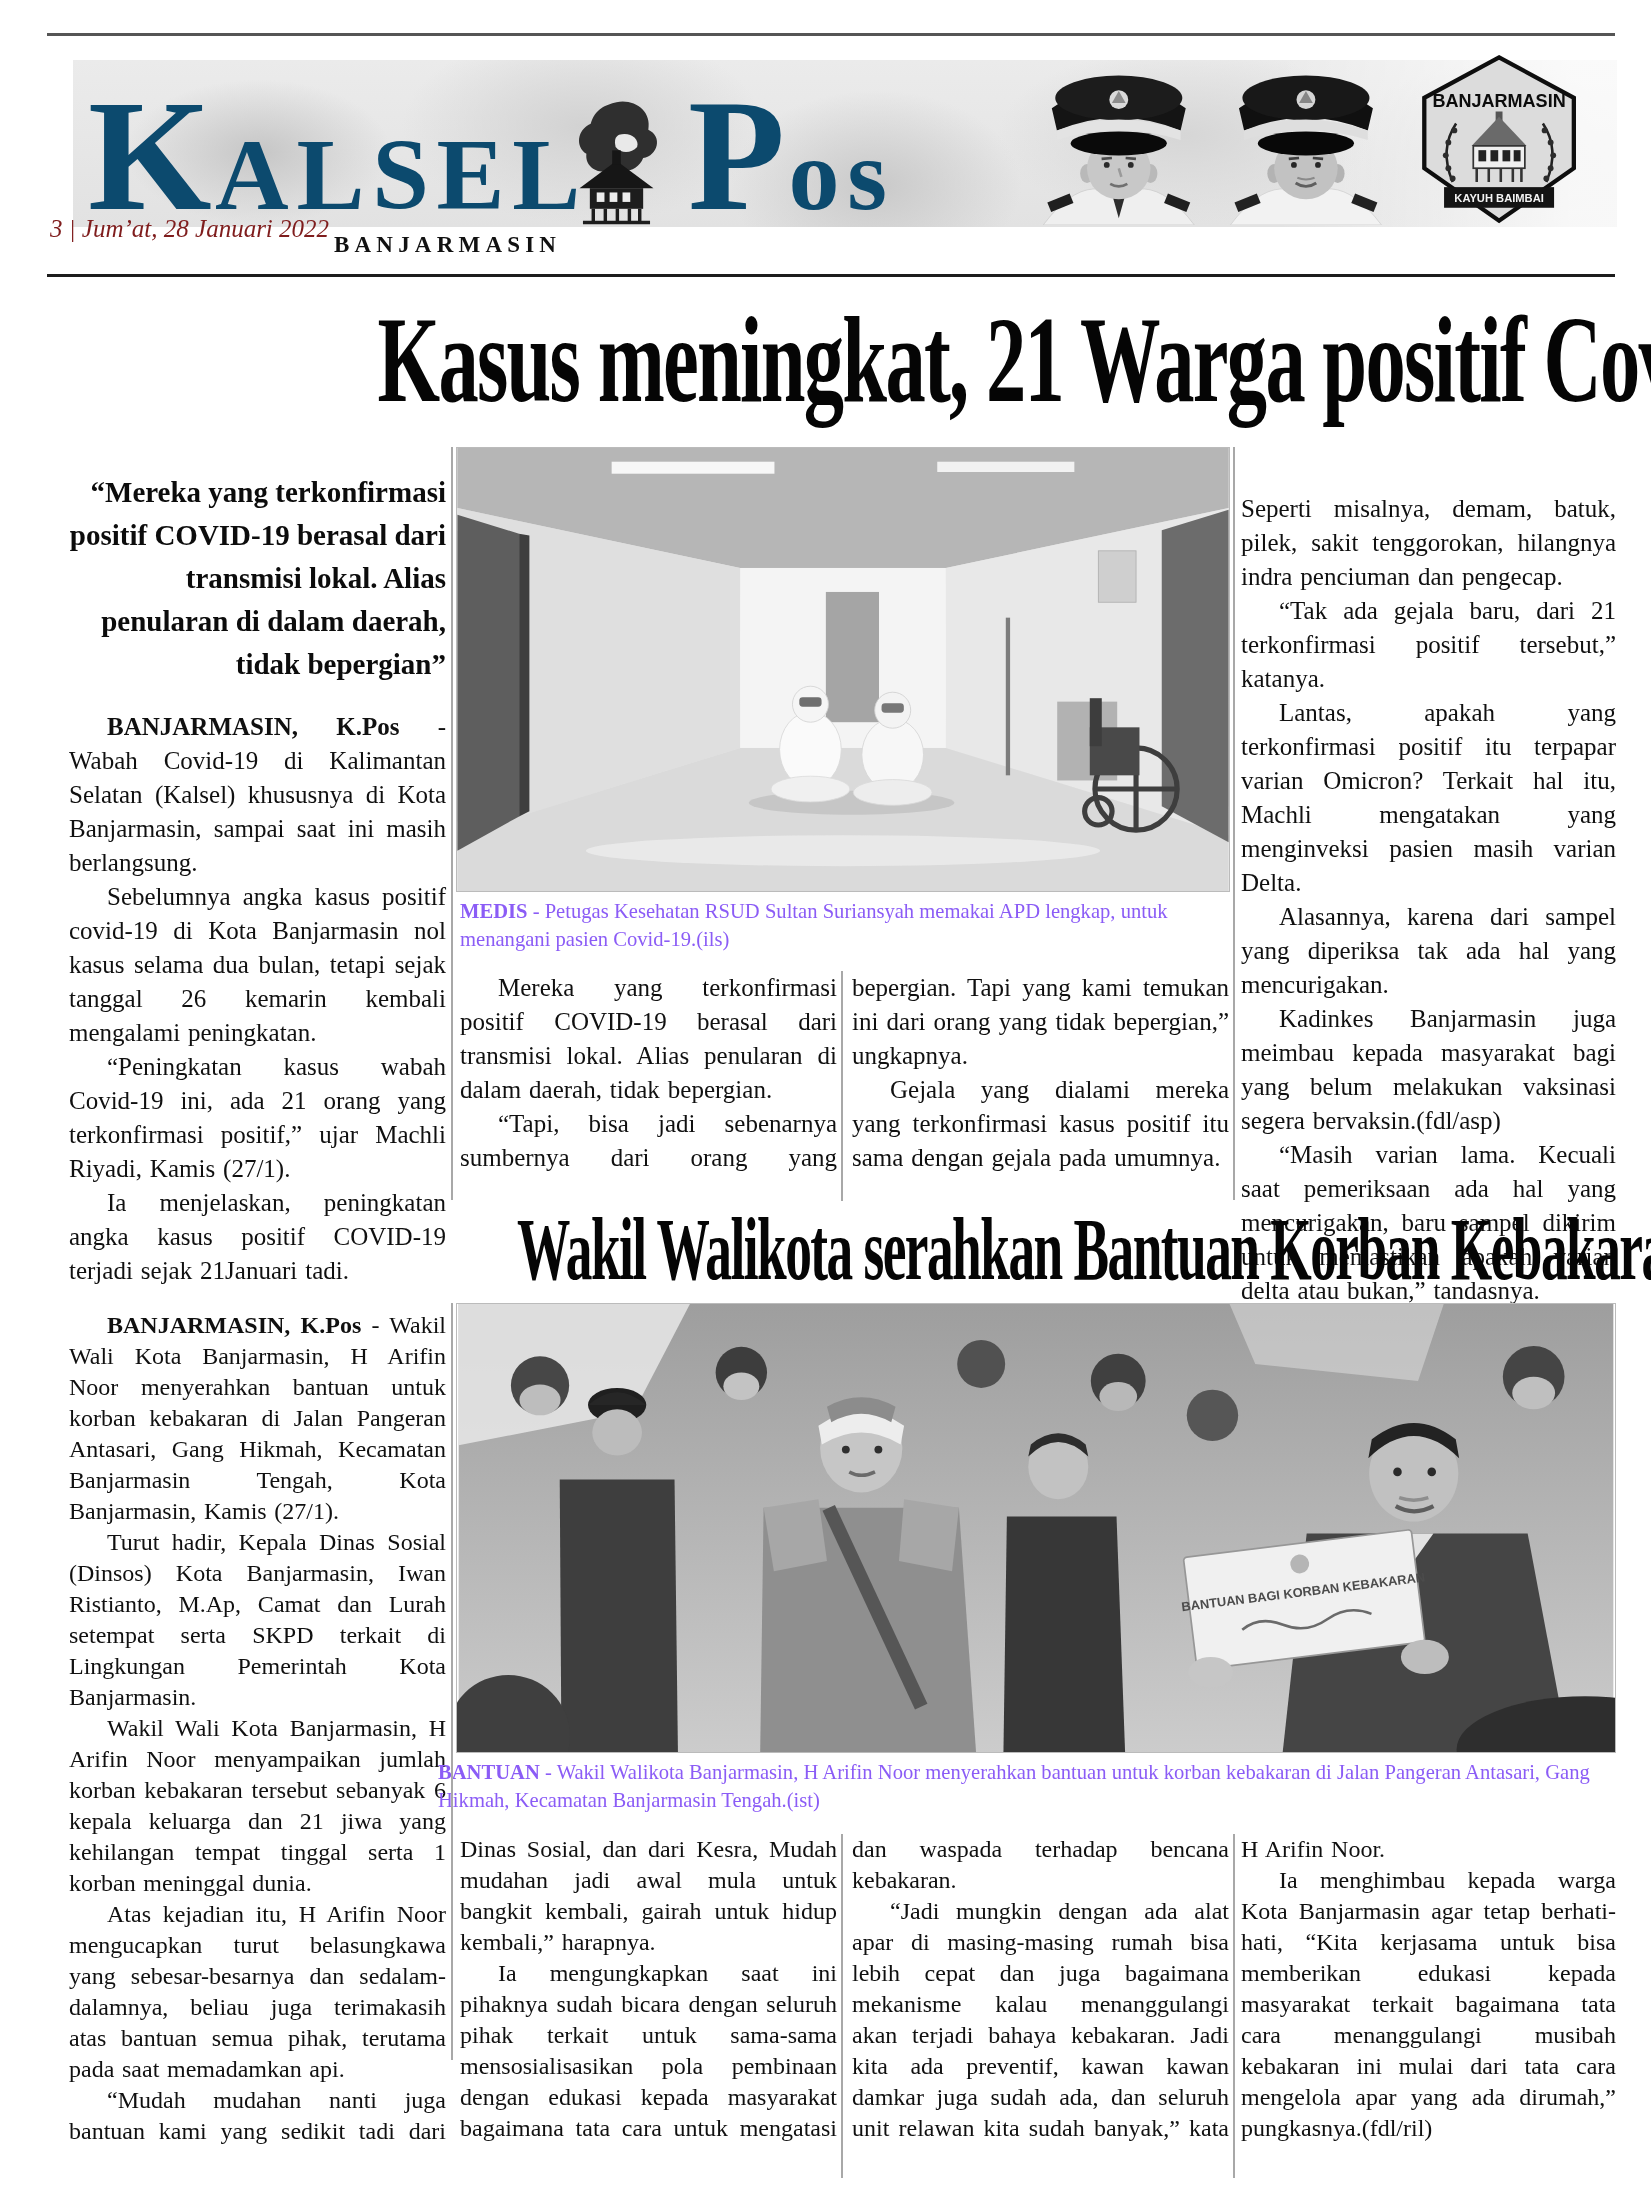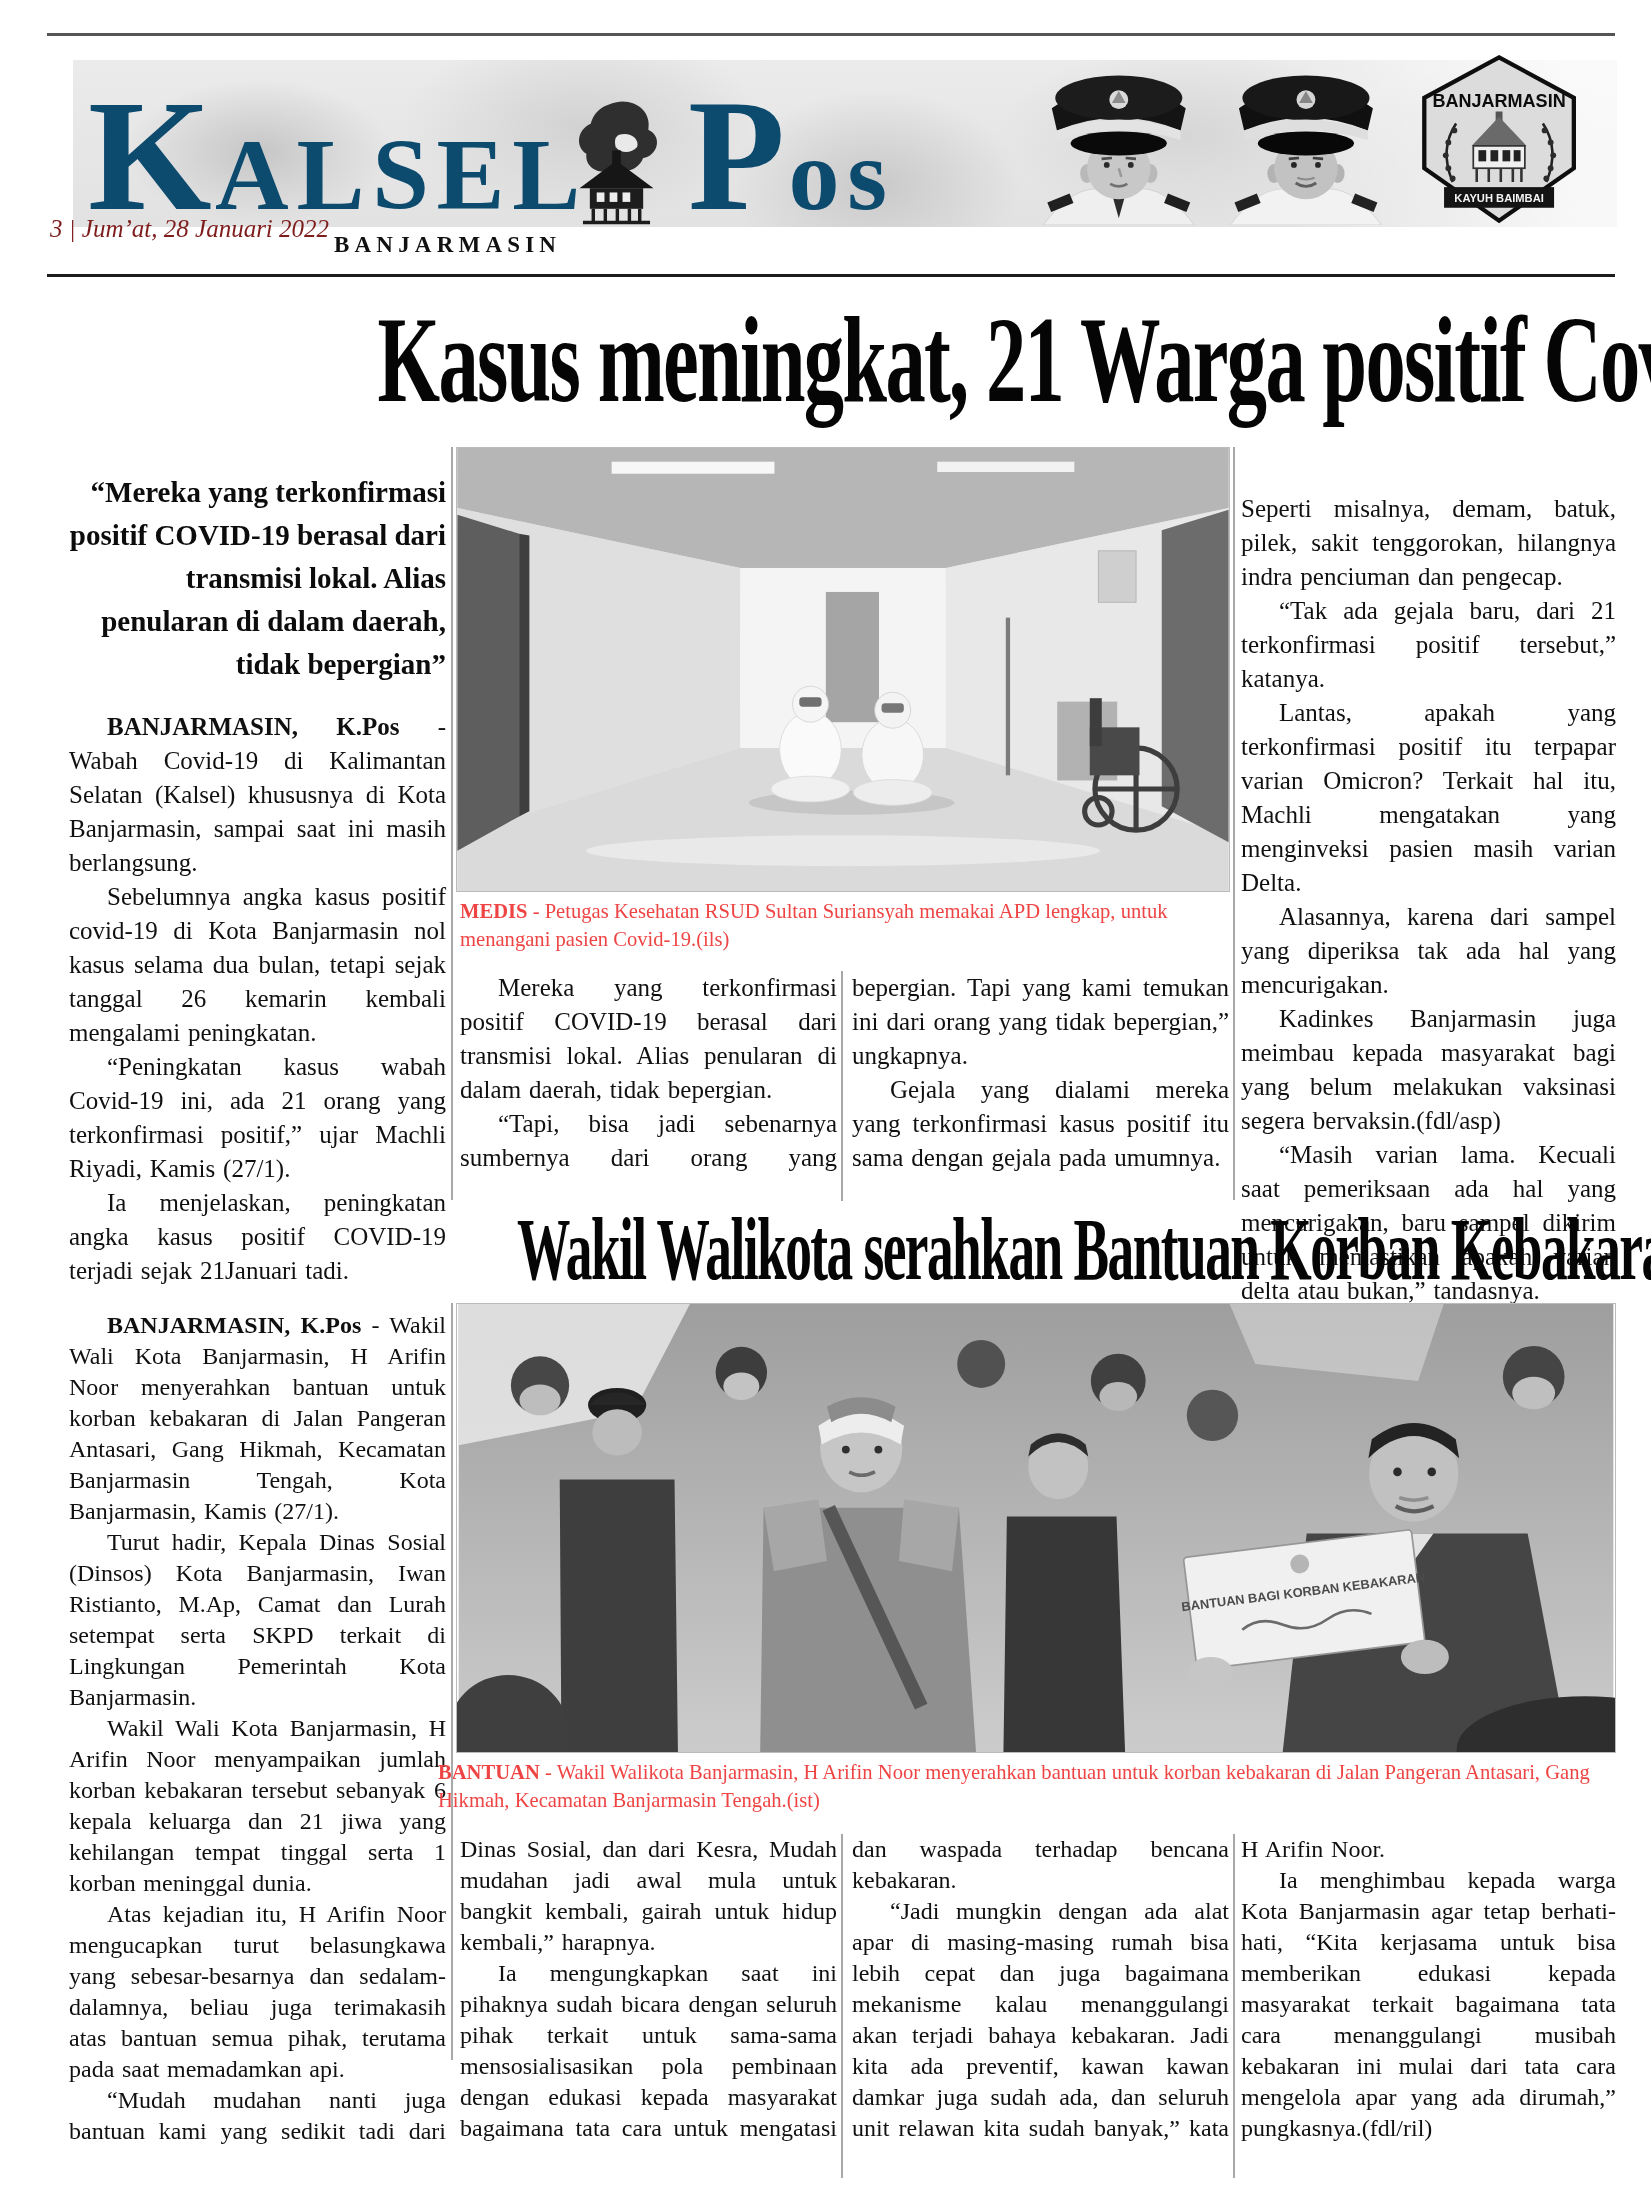--- a/index.html
+++ b/index.html
@@ -43,21 +43,21 @@
   
   .col{position:absolute;}
   .bp{margin:0;text-align:justify;text-indent:38px;word-spacing:1.7px;}
   .a1 .bp{font-size:25px;line-height:34px;}
   .a2 .bp{font-size:24px;line-height:31px;}
   .noind{text-indent:0;}
   .flj{text-align-last:justify;}
   .dl{font-weight:bold;}
   .pullquote{font-weight:bold;font-size:29px;line-height:43px;text-align:right;
       margin:0 0 24px 0;color:#0c0c0c;}
-  .caption{position:absolute;font-size:20.6px;line-height:27.5px;text-align:left;color:#ef4444;margin:0;}
+  .caption{position:absolute;font-size:20.6px;line-height:27.5px;text-align:left;color:#8b5cf6;margin:0;}
   .caption b{font-weight:bold;}
   .photo{position:absolute;border:0.9px solid #bbb;box-sizing:border-box;}
   .vrule{position:absolute;width:1.7px;background:#a8a8a8;}
 </style>
 </head>
 <body>
 
 <div class="page">
 
   <div class="topline"></div>

